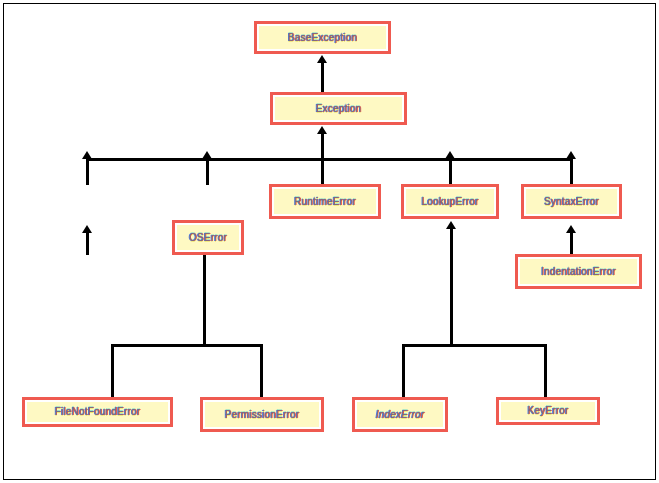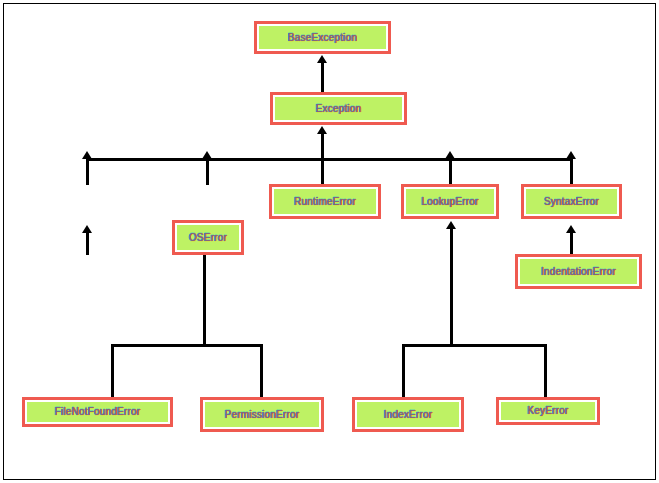--- a/index.html
+++ b/index.html
@@ -29,21 +29,21 @@
     box-sizing:border-box;
     background:#ffffff;          
     border:3px solid #ef5a50;    
     padding:2px;
     display:flex;
     align-items:center;
     justify-content:center;
   }
   .node .inner{
     width:100%;height:100%;
-    background:#bef264;
+    background:#fef9c3;
     display:flex;
     align-items:center;
     justify-content:center;
     overflow:hidden;
   }
   .node .label{
     font-family:"Liberation Sans",sans-serif;
     font-size:10px;
     line-height:10px;
     letter-spacing:.2px;
@@ -163,21 +163,21 @@
       <span class="label">FileNotFoundError</span>
     </div>
   </div>
 
   <div class="node" style="left:200px;top:397px;width:124px;height:35px;">
     <div class="inner">
       <span class="label">PermissionError</span>
     </div>
   </div>
 
-  <div class="node" style="left:352px;top:397px;width:112px;height:35px;">
+  <div class="node" style="left:352px;top:397px;width:96px;height:35px;font-style:italic;">
     <div class="inner">
       <span class="label">IndexError</span>
     </div>
   </div>
 
   <div class="node" style="left:496px;top:397px;width:104px;height:28px;">
     <div class="inner">
       <span class="label">KeyError</span>
     </div>
   </div>

